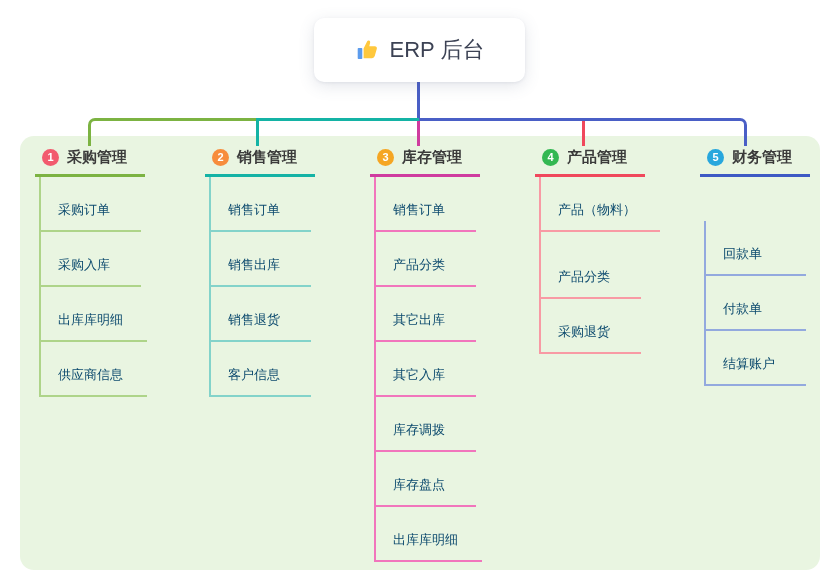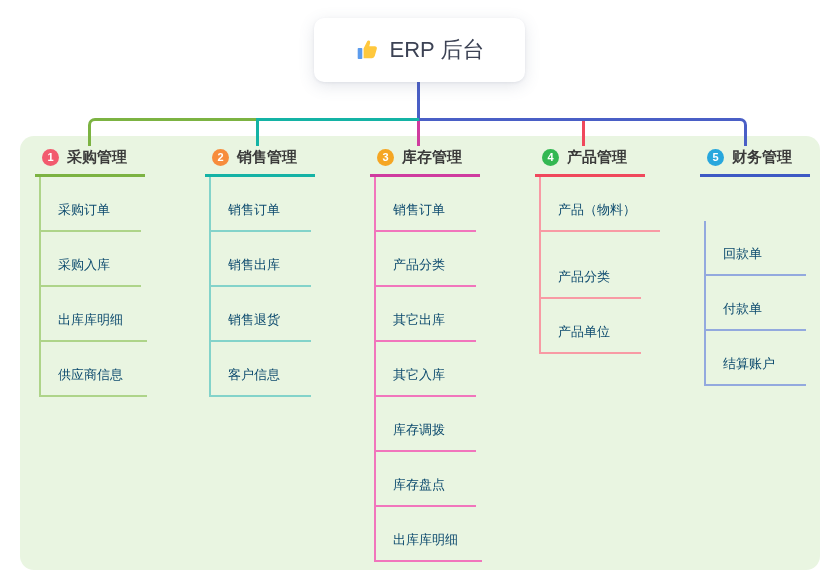--- a/index.html
+++ b/index.html
@@ -116,21 +116,21 @@
   </div>
 
   <div class="branch" style="left: 535px;">
     <div class="branch-header" style="border-bottom-color: rgb(240, 72, 92);">
       <span class="badge" style="background: rgb(51, 184, 82);">4</span>
       <span>产品管理</span>
     </div>
     <div class="children" style="border-left-color: rgb(248, 154, 164);">
         <div class="child" style="border-bottom-color: rgb(248, 154, 164);">产品（物料）</div>
         <div class="child" style="border-bottom-color: rgb(248, 154, 164); margin-top: 12px;">产品分类</div>
-        <div class="child" style="border-bottom-color: rgb(248, 154, 164);">产品单位</div>
+        <div class="child" style="border-bottom-color: rgb(248, 154, 164);">采购退货</div>
       </div>
   </div>
 
   <div class="branch" style="left: 700px;">
     <div class="branch-header" style="border-bottom-color: rgb(61, 89, 196);">
       <span class="badge" style="background: rgb(40, 167, 221);">5</span>
       <span>财务管理</span>
     </div>
     <div class="children" style="border-left-color: rgb(147, 169, 222); margin-top: 44px;">
         <div class="child" style="border-bottom-color: rgb(147, 169, 222);">回款单</div>

